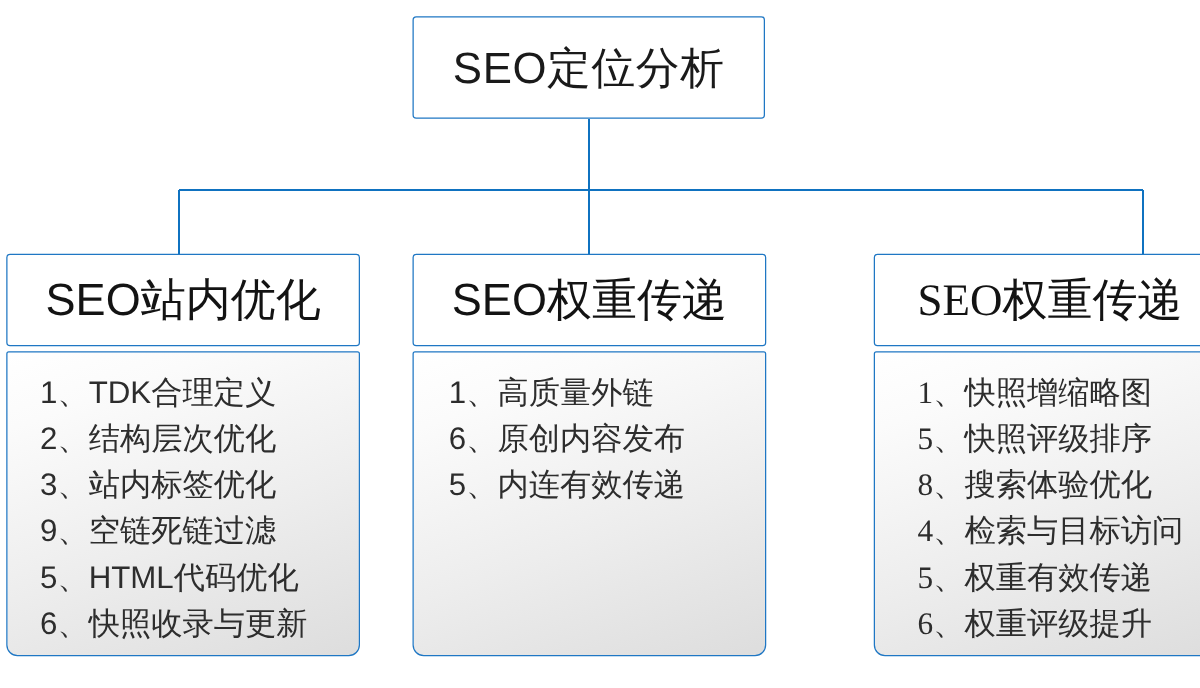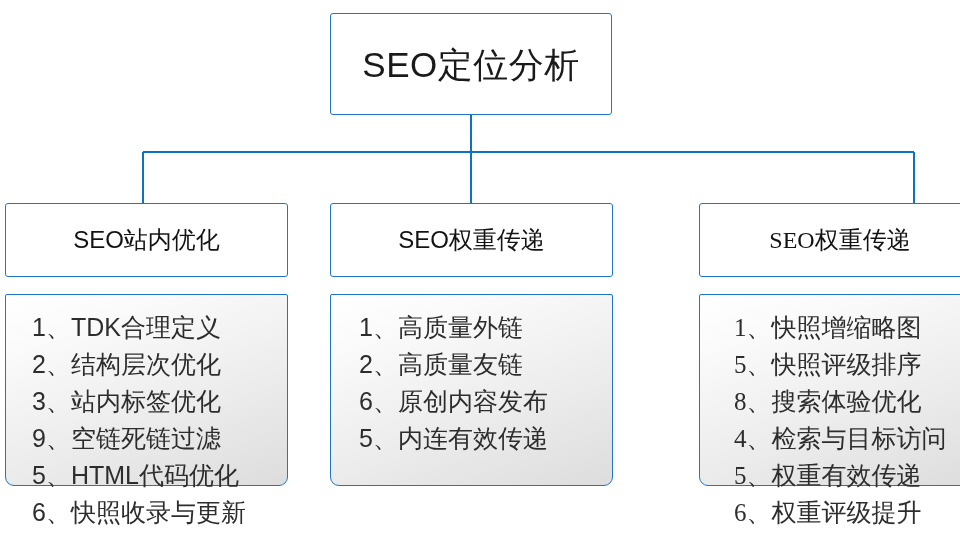--- a/index.html
+++ b/index.html
@@ -31,21 +31,21 @@
     height: 550px;
     pointer-events: none;
   }
 
   
   .root-node {
     position: absolute;
     left: 330px;
     top: 13px;
     width: 282px;
-    height: 102px;
+    height: 82px;
     box-sizing: border-box;
     border: 1.4px solid #1f77c4;
     border-radius: 3px;
     background: #ffffff;
     display: flex;
     align-items: center;
     justify-content: center;
   }
   .root-title {
     font-size: 35px;
@@ -64,30 +64,30 @@
     box-sizing: border-box;
     height: 74px;
     border: 1.4px solid #1f77c4;
     border-radius: 3px;
     background: #ffffff;
     display: flex;
     align-items: center;
     justify-content: center;
   }
   .branch-head-title {
-    font-size: 24px;
+    font-size: 36px;
     color: #131313;
     line-height: 1;
     white-space: nowrap;
   }
 
   .branch-body {
     box-sizing: border-box;
-    margin-top: 17px;
-    height: 192px;
+    margin-top: 4px;
+    height: 244px;
     border: 1.4px solid #1f77c4;
     border-top-left-radius: 2px;
     border-top-right-radius: 2px;
     border-bottom-left-radius: 9px;
     border-bottom-right-radius: 9px;
     background: linear-gradient(160deg, #ffffff 0%, #fbfbfb 18%, #ededed 58%, #dddddd 100%);
     padding: 14px 0 10px 0;
     display: flex;
     flex-direction: column;
     justify-content: flex-start;
@@ -142,21 +142,20 @@
       <div class="branch-item">6、快照收录与更新</div>
     </div>
   </div>
 
   <div class="branch" id="branch-1">
     <div class="branch-head">
       <div class="branch-head-title">SEO权重传递</div>
     </div>
     <div class="branch-body">
       <div class="branch-item">1、高质量外链</div>
-      <div class="branch-item">2、高质量友链</div>
       <div class="branch-item">6、原创内容发布</div>
       <div class="branch-item">5、内连有效传递</div>
     </div>
   </div>
 
   <div class="branch" id="branch-2">
     <div class="branch-head">
       <div class="branch-head-title">SEO权重传递</div>
     </div>
     <div class="branch-body">

